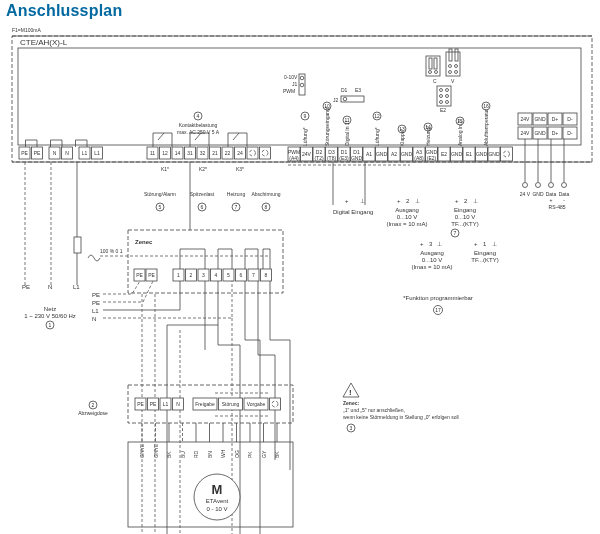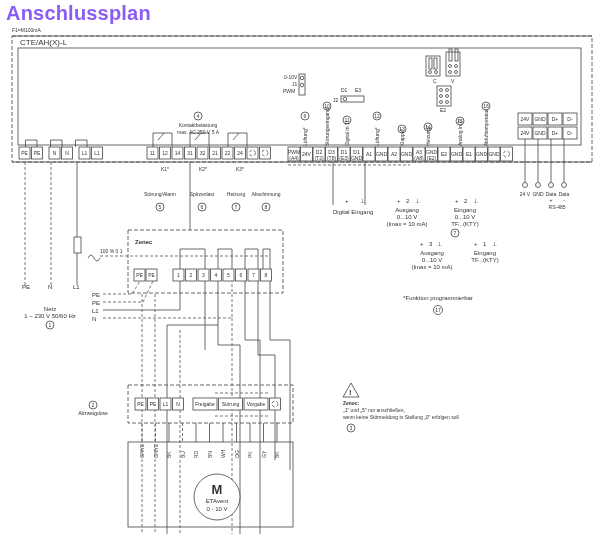--- a/index.html
+++ b/index.html
@@ -1,17 +1,17 @@
 <!DOCTYPE html>
 <html><head>
 <meta charset="utf-8">
 <style>
   html,body{margin:0;padding:0;background:#fff;}
   body{width:600px;height:534px;position:relative;overflow:hidden;font-family:"Liberation Sans",sans-serif;color:#222;}
-  #title{position:absolute;left:6px;top:2px;font-size:20px;font-weight:bold;color:#8b5cf6;letter-spacing:0.2px;}
+  #title{position:absolute;left:6px;top:2px;font-size:16px;font-weight:bold;color:#0369a1;letter-spacing:0.2px;}
   svg{position:absolute;left:0;top:0;}
   svg text{font-family:"Liberation Sans",sans-serif;fill:#333;}
   .t5{font-size:5px;}
   .t6{font-size:6px;}
   .t8{font-size:8px;}
   .ln{stroke:#444;stroke-width:0.8;fill:none;}
   .dl{stroke:#555;stroke-width:0.8;fill:none;stroke-dasharray:3,2;}
   .box{stroke:#444;stroke-width:0.8;fill:#fff;}
   .dbox{stroke:#555;stroke-width:0.9;fill:none;stroke-dasharray:4,2;}
 </style>

